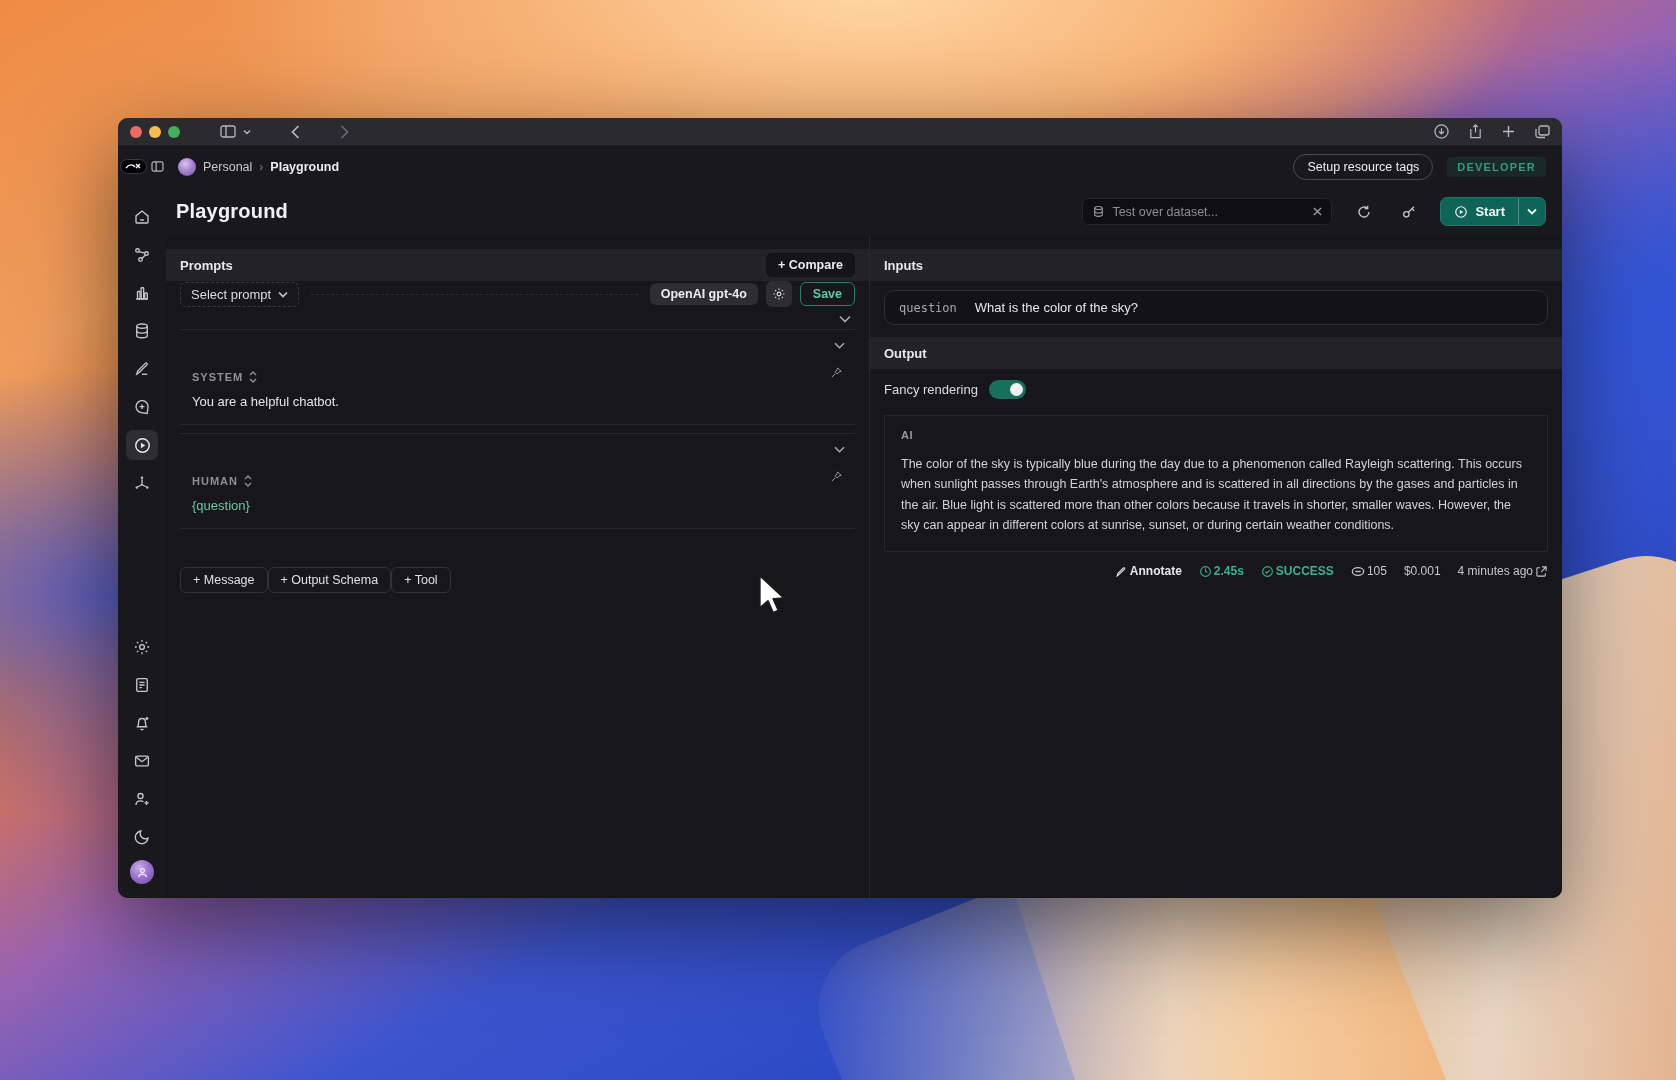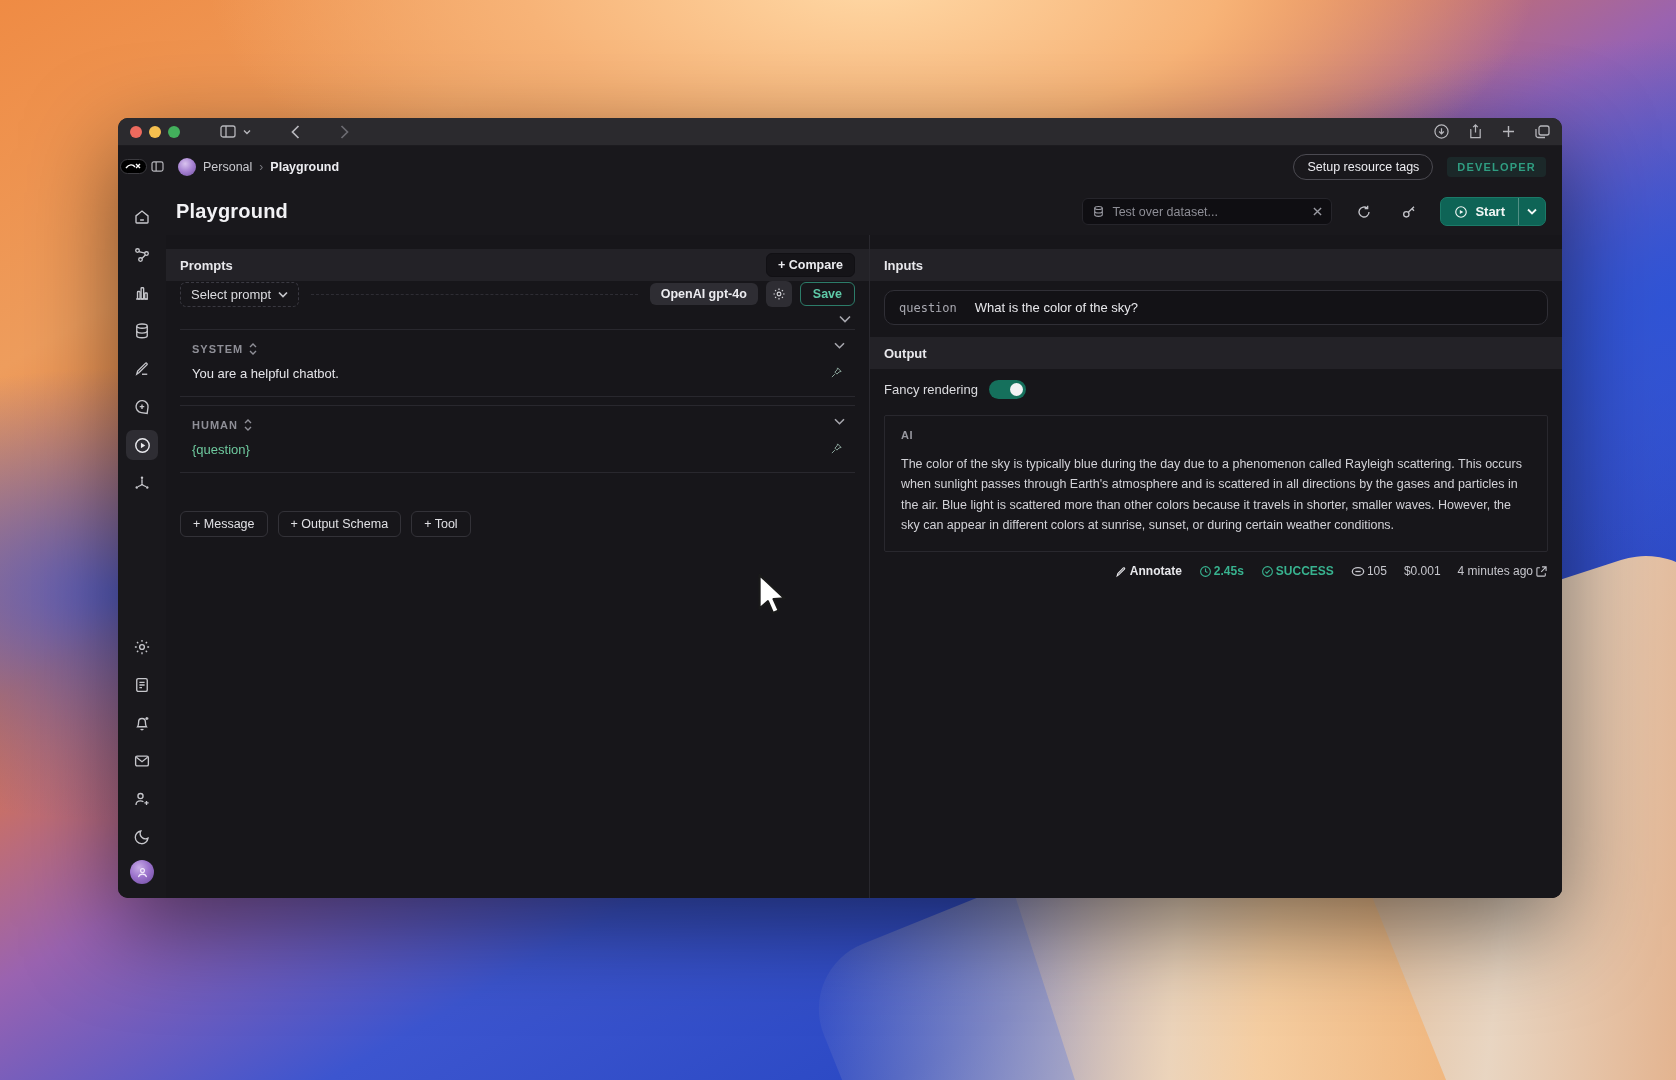--- a/index.html
+++ b/index.html
@@ -103,29 +103,29 @@
     font-weight:700; color:#ececf0; }
   .gear-chip { width:26px; height:26px; background:#2e2d33; border-radius:6px; display:flex;
     align-items:center; justify-content:center; color:#d6d6da; margin-left:8px; }
   .btn-save { margin-left:8px; border:1px solid #2c7c69; color:#5ec9a7; background:transparent;
     border-radius:6px; font-size:12.5px; font-weight:600; padding:4px 12px; }
   .collapse-row { display:flex; justify-content:flex-end; padding:8px 4px 6px; color:#a7a7ae; }
 
   .msg-card { border-top:1px solid #29282e; border-bottom:1px solid #29282e;
     padding:13px 12px 15px; position:relative; }
   .msg-card + .msg-card { margin-top:8px; }
-  .role-row { display:flex; align-items:center; gap:6px; }
+  .role-row { display:flex; align-items:center; gap:6px;margin-top:28px; }
   .role-label { font-size:11px; font-weight:700; letter-spacing:1px; color:#8f8f97; }
   .sort-ic { color:#8f8f97; }
   .msg-chevron { position:absolute; right:10px; top:12px; color:#a7a7ae; }
   .msg-pin { position:absolute; right:12px; top:36px; color:#8da79d; }
   .msg-text { margin-top:11px; font-size:13px; color:#e4e4e8; }
   .msg-text.variable { color:#6fca9f; }
 
-  .add-row { margin-top:38px; display:flex; gap:10px; }
+  .add-row { margin-top:38px; display:flex; }
   .btn-ghost { border:1px solid #333238; border-radius:6px; background:transparent; color:#e0e0e4;
     font-size:12.5px; padding:5px 12px; display:flex; align-items:center; gap:6px; }
 
   .input-row-wrap { padding:9px 14px 8px; }
   .input-box { border:1px solid #302f36; background:#131216; border-radius:10px; padding:9px 14px;
     display:flex; align-items:center; gap:18px; }
   .input-key { font-family:"DejaVu Sans Mono",monospace; font-size:12px; color:#a8a8b0; }
   .input-val { font-size:13px; color:#e8e8ec; }
 
   .fancy-row { display:flex; align-items:center; gap:11px; padding:11px 14px 6px; }

